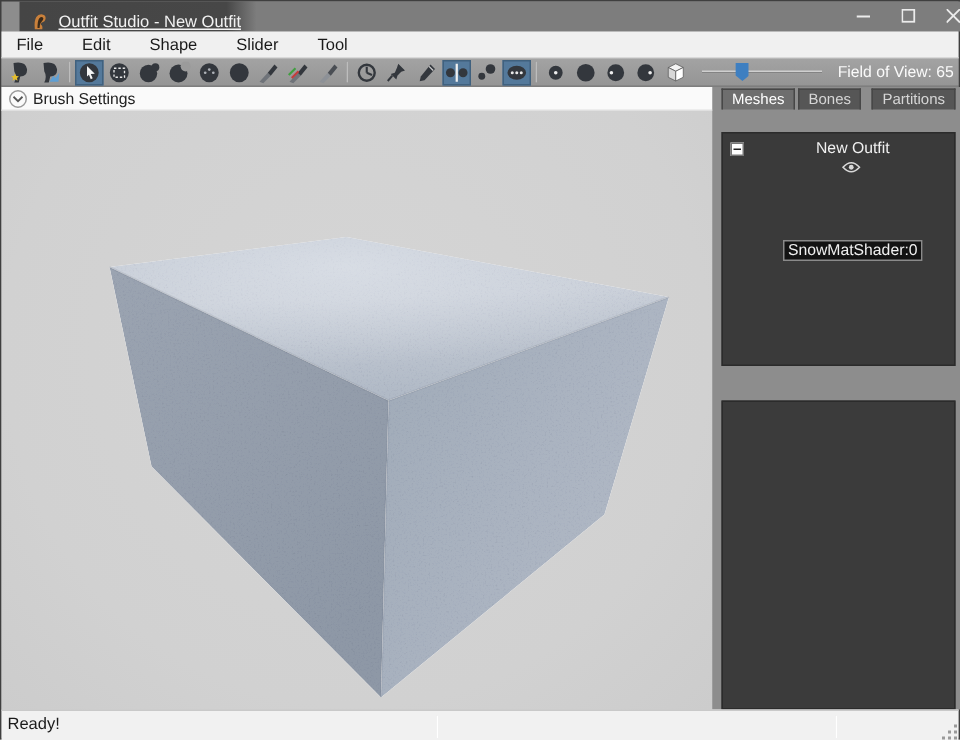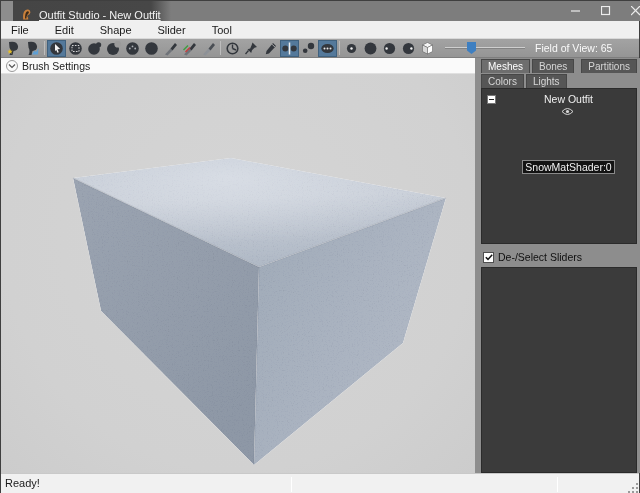--- a/index.html
+++ b/index.html
@@ -20,21 +20,21 @@
   
   .menubar { position:absolute; left:0; top:20px; width:100%; height:18px;
     background:#f0f0f0; border-bottom:1px solid #d9d9d9;
     display:flex; align-items:center; font-size:11px; color:#1a1a1a; padding-left:2px;gap:10px; }
   .menu-item { padding:0 8px; line-height:18px; }
 
   
   .toolbar { position:absolute; left:0; top:38px; width:100%; height:19px;
     background:linear-gradient(#a3a3a3,#959595);
     border-bottom:1px solid #7e7e7e;
-    display:flex; align-items:center; padding:0 3px; }
+    display:flex; align-items:center; padding:0 3px;justify-content:space-between; }
   .tbtn { width:19px; height:17px; display:flex; align-items:center; justify-content:center;
     border:1px solid transparent; flex:0 0 auto; }
   .tbtn.active { background:#54799b; border-color:#40617e; }
   .tsep { width:1px; height:14px; background:#7a7a7a; border-right:1px solid #bdbdbd;
     margin:0 2px; flex:0 0 auto; }
   .fov-wrap { display:flex; align-items:center; margin-left:8px; flex:0 0 auto; }
   .fov-slider { position:relative; width:80px; height:14px; }
   .fov-track { position:absolute; left:0; right:0; top:6px; height:2px; background:#cfcfcf;
     border-bottom:1px solid #838383; }
   .fov-thumb { position:absolute; left:22px; top:1px; width:9px; height:12px; background:#3e7fc1;
@@ -336,49 +336,37 @@
     </div>
 
     <div class="splitter"></div>
 
     <div class="right-pane">
       <div class="tabrow">
         <div class="tab active">Meshes</div>
         <div class="tab">Bones</div>
         <div class="tab right">Partitions</div>
       </div>
-      <div class="tabrow">
-        <div class="tab">Colors</div>
-        <div class="tab">Lights</div>
-      </div>
 
       <div class="tree-panel">
         <div class="tree-row">
           <span class="expander">
               <span class="minus"></span>
             </span>
           <span>New Outfit</span>
         </div>
         <div class="tree-row tree-child">
           <svg class="eye" viewBox="0 0 13 9">
             <path d="M1 4.5 Q6.5 -1.5 12 4.5 Q6.5 10.5 1 4.5 Z" fill="none" stroke="#d8d8d8" stroke-width="1"></path>
             <circle cx="6.5" cy="4.5" r="1.6" fill="#d8d8d8"></circle>
           </svg>
           <span class="sel-label">SnowMatShader:0</span>
         </div>
       </div>
 
-      <div class="toggle-bar">
-        <span class="checkbox">
-          <svg width="8" height="7" viewBox="0 0 8 7">
-            <polyline points="0.8,3.2 3,5.4 7.2,0.8" fill="none" stroke="#111" stroke-width="1.5"></polyline>
-          </svg>
-        </span>
-        <span>De-/Select Sliders</span>
-      </div>
 
       <div class="sliders-panel"></div>
     </div>
   </div>
 
   <div class="statusbar">
     <span class="status-text">Ready!</span>
     <span class="status-sep" style="left:290px"></span>
     <span class="status-sep" style="left:556px"></span>
     <span class="grip">

